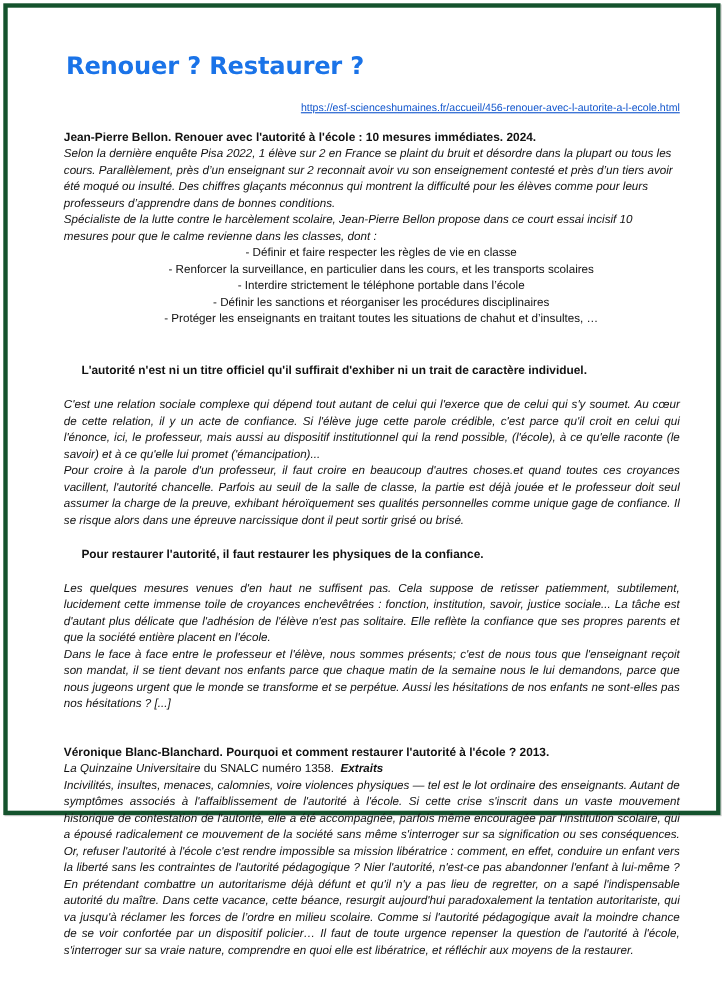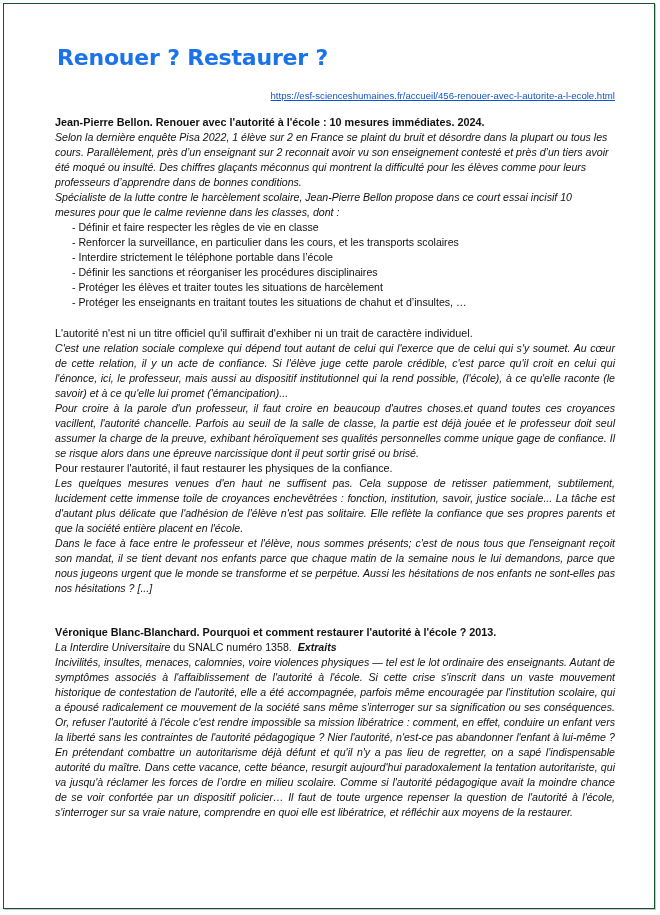--- a/index.html
+++ b/index.html
@@ -11,22 +11,22 @@
       width: 660px;
       height: 915px;
       overflow: hidden;
       position: relative;
     }
     .page {
       position: absolute;
       left: 3px;
       top: 3px;
       width: 652px;
-      height: 906px;
-      border: 1px solid #14532d;
+      height: 738px;
+      border: 4px solid #14532d;
       box-shadow: 1px 1px 0 #c8c8c8;
       background: #ffffff;
       box-sizing: border-box;
     }
     .content {
       position: absolute;
       left: 51px;
       top: 40px;
       width: 560px;
       font-family: "Liberation Sans", sans-serif;
@@ -58,41 +58,42 @@
       font-size: 10.8px;
       line-height: 15px;
       margin: 13px 0 0 0;
     }
     .heading .extraits {
       font-weight: normal;
       font-style: italic;
       margin-left: 16px;
     }
     .heading-sub {
-      font-weight: normal;
+      font-weight: bold;
       font-size: 10.8px;
       line-height: 15px;
-      margin: 0;
+      margin: 16px;
     }
     .para {
       margin: 0;
       text-align: justify;
       font-style: italic;
     }
     .para.left {
       text-align: left;
     }
     .bullets {
       list-style: none;
       margin: 0;
       padding: 0 0 0 17px;
     }
     .bullets li {
       margin: 0;
       line-height: 15px;
+      text-align: center;
     }
     .section-gap {
       height: 16px;
     }
     .pub-line {
       margin: 0;
     }
     .pub-line .journal {
       font-style: italic;
     }
@@ -113,21 +114,20 @@
     <section>
       <a class="link" href="#">https://esf-scienceshumaines.fr/accueil/456-renouer-avec-l-autorite-a-l-ecole.html</a>
       <p class="heading">Jean-Pierre Bellon.  Renouer avec l'autorité à l'école : 10 mesures immédiates. 2024.</p>
       <p class="para left">Selon la dernière enquête Pisa 2022, 1 élève sur 2 en France se plaint du bruit et désordre dans la plupart ou tous les cours. Parallèlement, près d’un enseignant sur 2 reconnait avoir vu son enseignement contesté et près d’un tiers avoir été moqué ou insulté. Des chiffres glaçants méconnus qui montrent la difficulté pour les élèves comme pour leurs professeurs d’apprendre dans de bonnes conditions.</p>
       <p class="para left">Spécialiste de la lutte contre le harcèlement scolaire, Jean-Pierre Bellon propose dans ce court essai incisif 10 mesures pour que le calme revienne dans les classes, dont :</p>
       <ul class="bullets">
         <li>- Définir et faire respecter les règles de vie en classe</li>
         <li>- Renforcer la surveillance, en particulier dans les cours, et les transports scolaires</li>
         <li>- Interdire strictement le téléphone portable dans l’école</li>
         <li>- Définir les sanctions et réorganiser les procédures disciplinaires</li>
-        <li>- Protéger les élèves et traiter toutes les situations de harcèlement</li>
         <li>- Protéger les enseignants en traitant toutes les situations de chahut et d’insultes, …</li>
       </ul>
     </section>
 
     <div class="section-gap"></div>
 
     <section>
       <p class="heading-sub">L'autorité n'est ni un titre officiel qu'il suffirait d'exhiber ni un trait de caractère individuel.</p>
       <p class="para">C'est une relation sociale complexe qui dépend tout autant de celui qui l'exerce que de celui qui s'y soumet. Au cœur de cette relation, il y un acte de confiance. Si l'élève juge cette parole crédible, c'est parce qu'il croit en celui qui l'énonce, ici, le professeur, mais aussi au dispositif institutionnel qui la rend possible, (l'école), à ce qu'elle raconte (le savoir) et à ce qu'elle lui promet ('émancipation)...</p>
       <p class="para">Pour croire à la parole d'un professeur, il faut croire en beaucoup d'autres choses.et quand toutes ces croyances vacillent, l'autorité chancelle. Parfois au seuil de la salle de classe, la partie est déjà jouée et le professeur doit seul assumer la charge de la preuve, exhibant  héroïquement ses qualités personnelles comme unique gage de confiance. Il se risque alors dans une épreuve narcissique dont il peut sortir grisé ou brisé.</p>
@@ -135,18 +135,18 @@
       <p class="para">Les quelques mesures venues d'en haut ne suffisent pas. Cela suppose de retisser patiemment, subtilement, lucidement cette immense toile de croyances enchevêtrées : fonction, institution, savoir, justice sociale... La tâche est d'autant plus délicate que l'adhésion  de l'élève n'est pas solitaire. Elle reflète la confiance que ses propres parents et que la société entière placent en l'école.</p>
       <p class="para">Dans le face à face entre le professeur et l'élève, nous sommes présents; c'est de nous tous que l'enseignant reçoit son mandat, il se tient devant nos enfants parce que chaque matin de la semaine nous le lui demandons, parce que nous jugeons urgent que le monde se transforme et se perpétue. Aussi les hésitations de nos enfants ne sont-elles pas nos hésitations ? [...]</p>
     </section>
 
     <div class="section-gap"></div>
 
     <section>
       <a class="link" href="#" title="http://www.mezetulle.net/article-pourquoi-et-comment-restaurer-l-autorite-a-l-ecole-par-v-blanc-blanchard-118672491.html">
         </a>
       <p class="heading">Véronique Blanc-Blanchard. Pourquoi et comment restaurer l'autorité à l'école ? 2013.</p>
-      <p class="pub-line"><span class="journal">La Interdire Universitaire</span><span> du SNALC numéro 1358.</span><span class="extraits-bold">Extraits</span></p>
+      <p class="pub-line"><span class="journal">La Quinzaine Universitaire</span><span> du SNALC numéro 1358.</span><span class="extraits-bold">Extraits</span></p>
       <p class="para">Incivilités, insultes, menaces, calomnies, voire violences physiques — tel est le lot ordinaire des enseignants. Autant de symptômes associés à l'affaiblissement de l'autorité à l'école. Si cette crise s'inscrit dans un vaste mouvement historique de contestation de l'autorité, elle a été accompagnée, parfois même encouragée par l'institution scolaire, qui a épousé radicalement ce mouvement de la société sans même s'interroger sur sa signification ou ses conséquences. Or, refuser l'autorité à l'école c'est rendre impossible sa mission libératrice : comment, en effet, conduire un enfant vers la liberté sans les contraintes de l'autorité pédagogique ? Nier l'autorité, n'est-ce pas abandonner l'enfant à lui-même ? En prétendant combattre un autoritarisme déjà défunt et qu'il n'y a pas lieu de regretter, on a sapé l'indispensable autorité du maître. Dans cette vacance, cette béance, resurgit aujourd'hui paradoxalement la tentation autoritariste, qui va jusqu'à réclamer les forces de l’ordre en milieu scolaire. Comme si l'autorité pédagogique avait la moindre chance de se voir confortée par un dispositif  policier… Il faut de toute urgence repenser la question de l'autorité à l'école, s'interroger sur sa vraie nature, comprendre en quoi elle est libératrice, et réfléchir aux moyens de la restaurer.</p>
     </section>
 
   </div>
 </div>
 
 </body></html>

